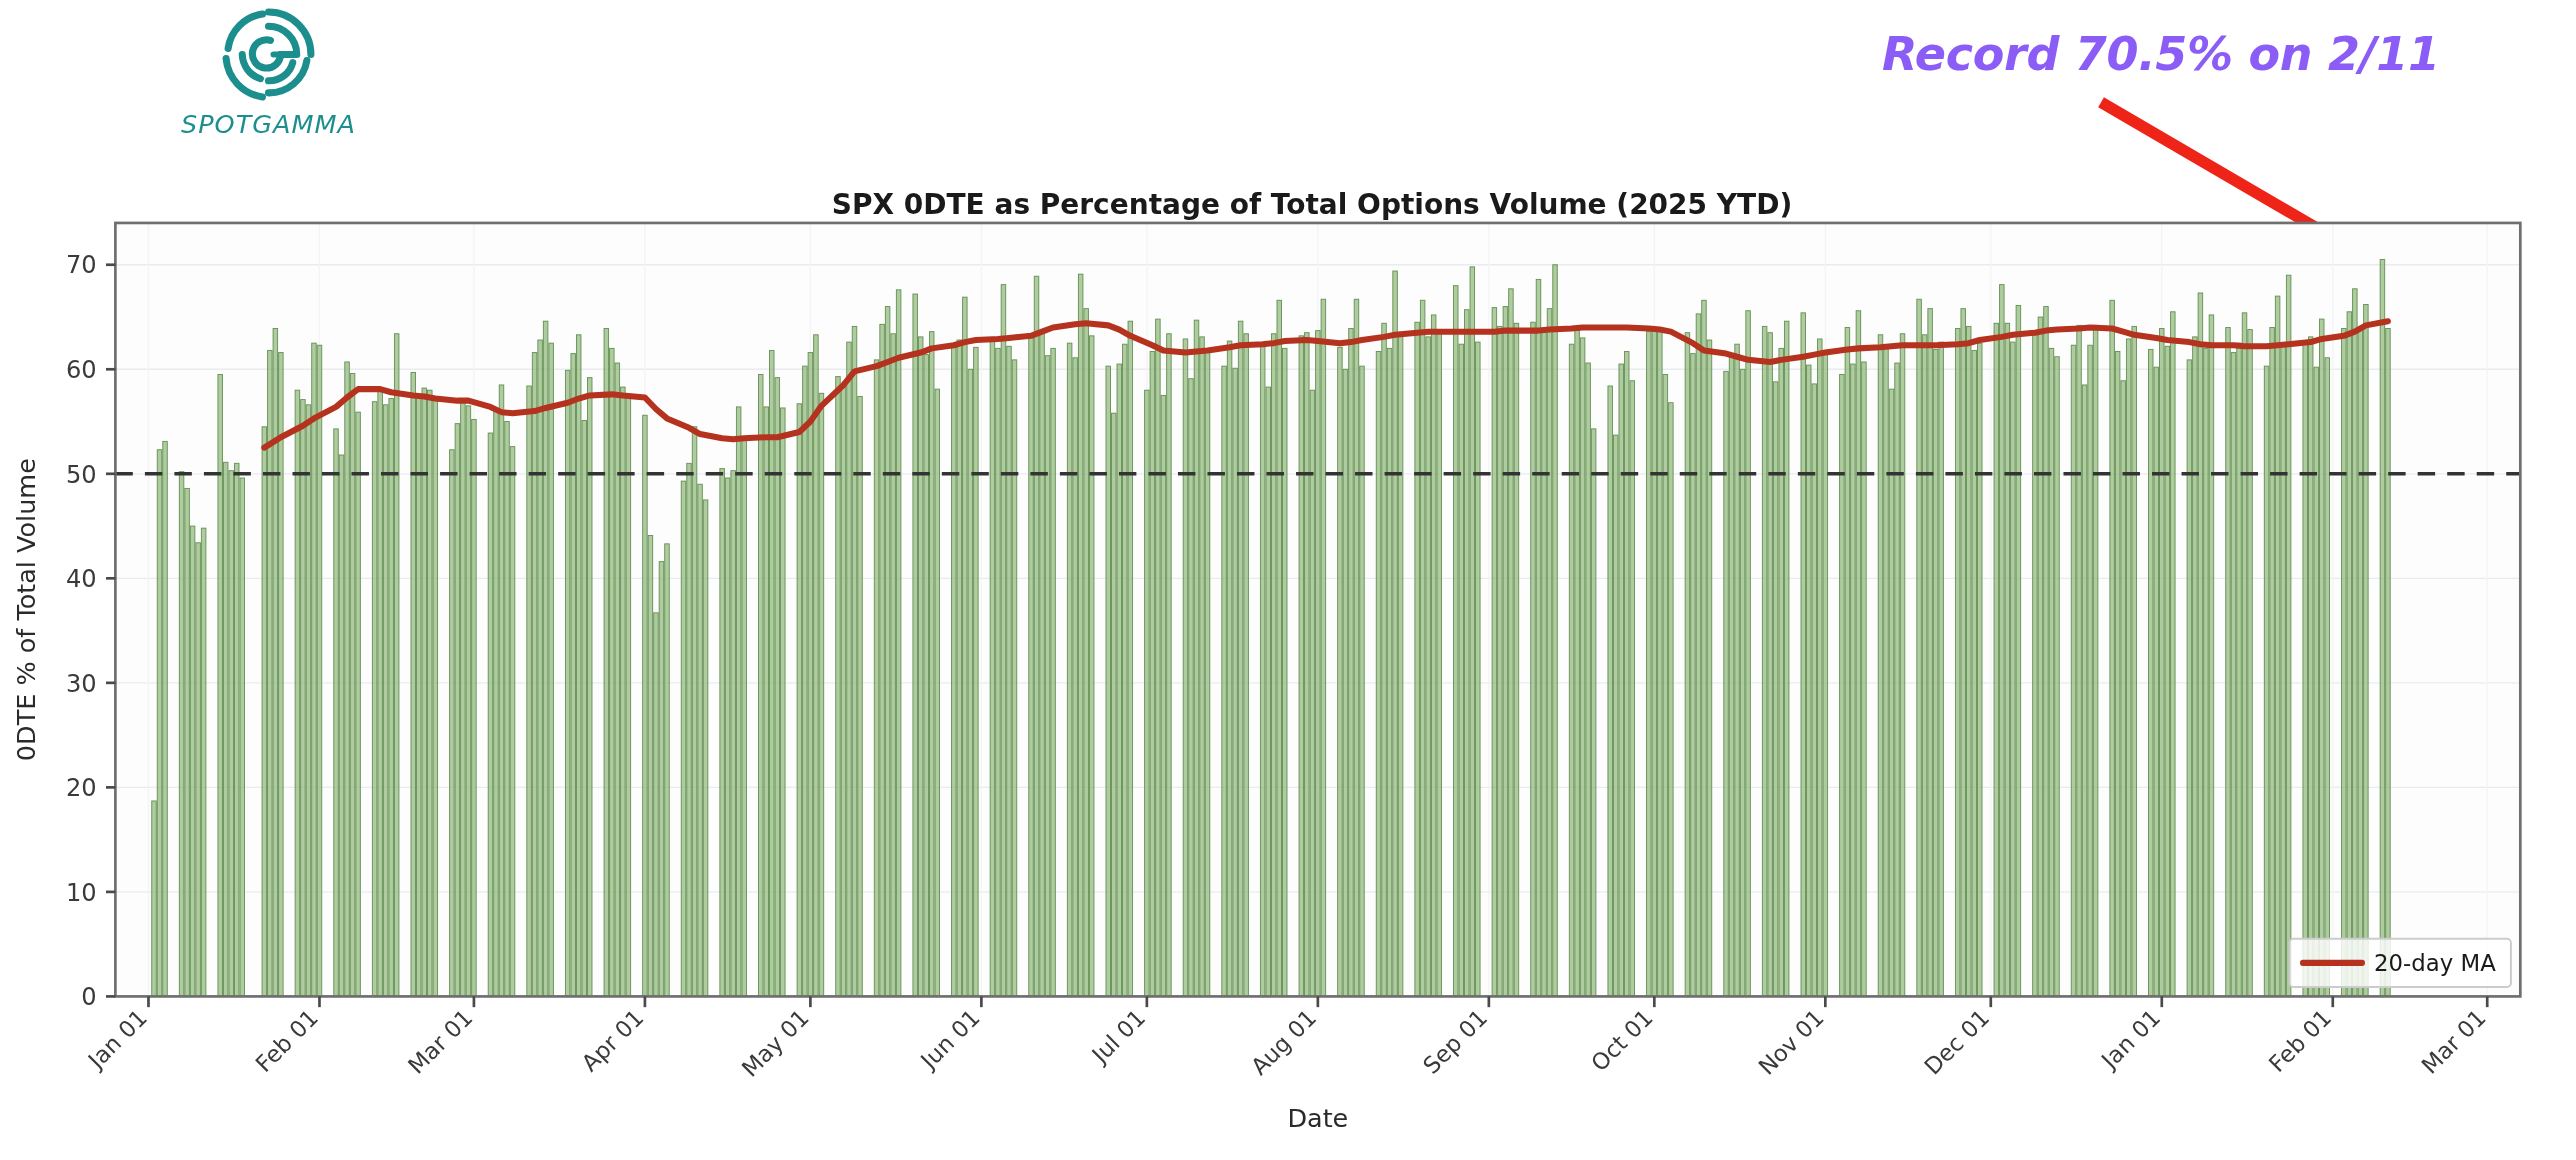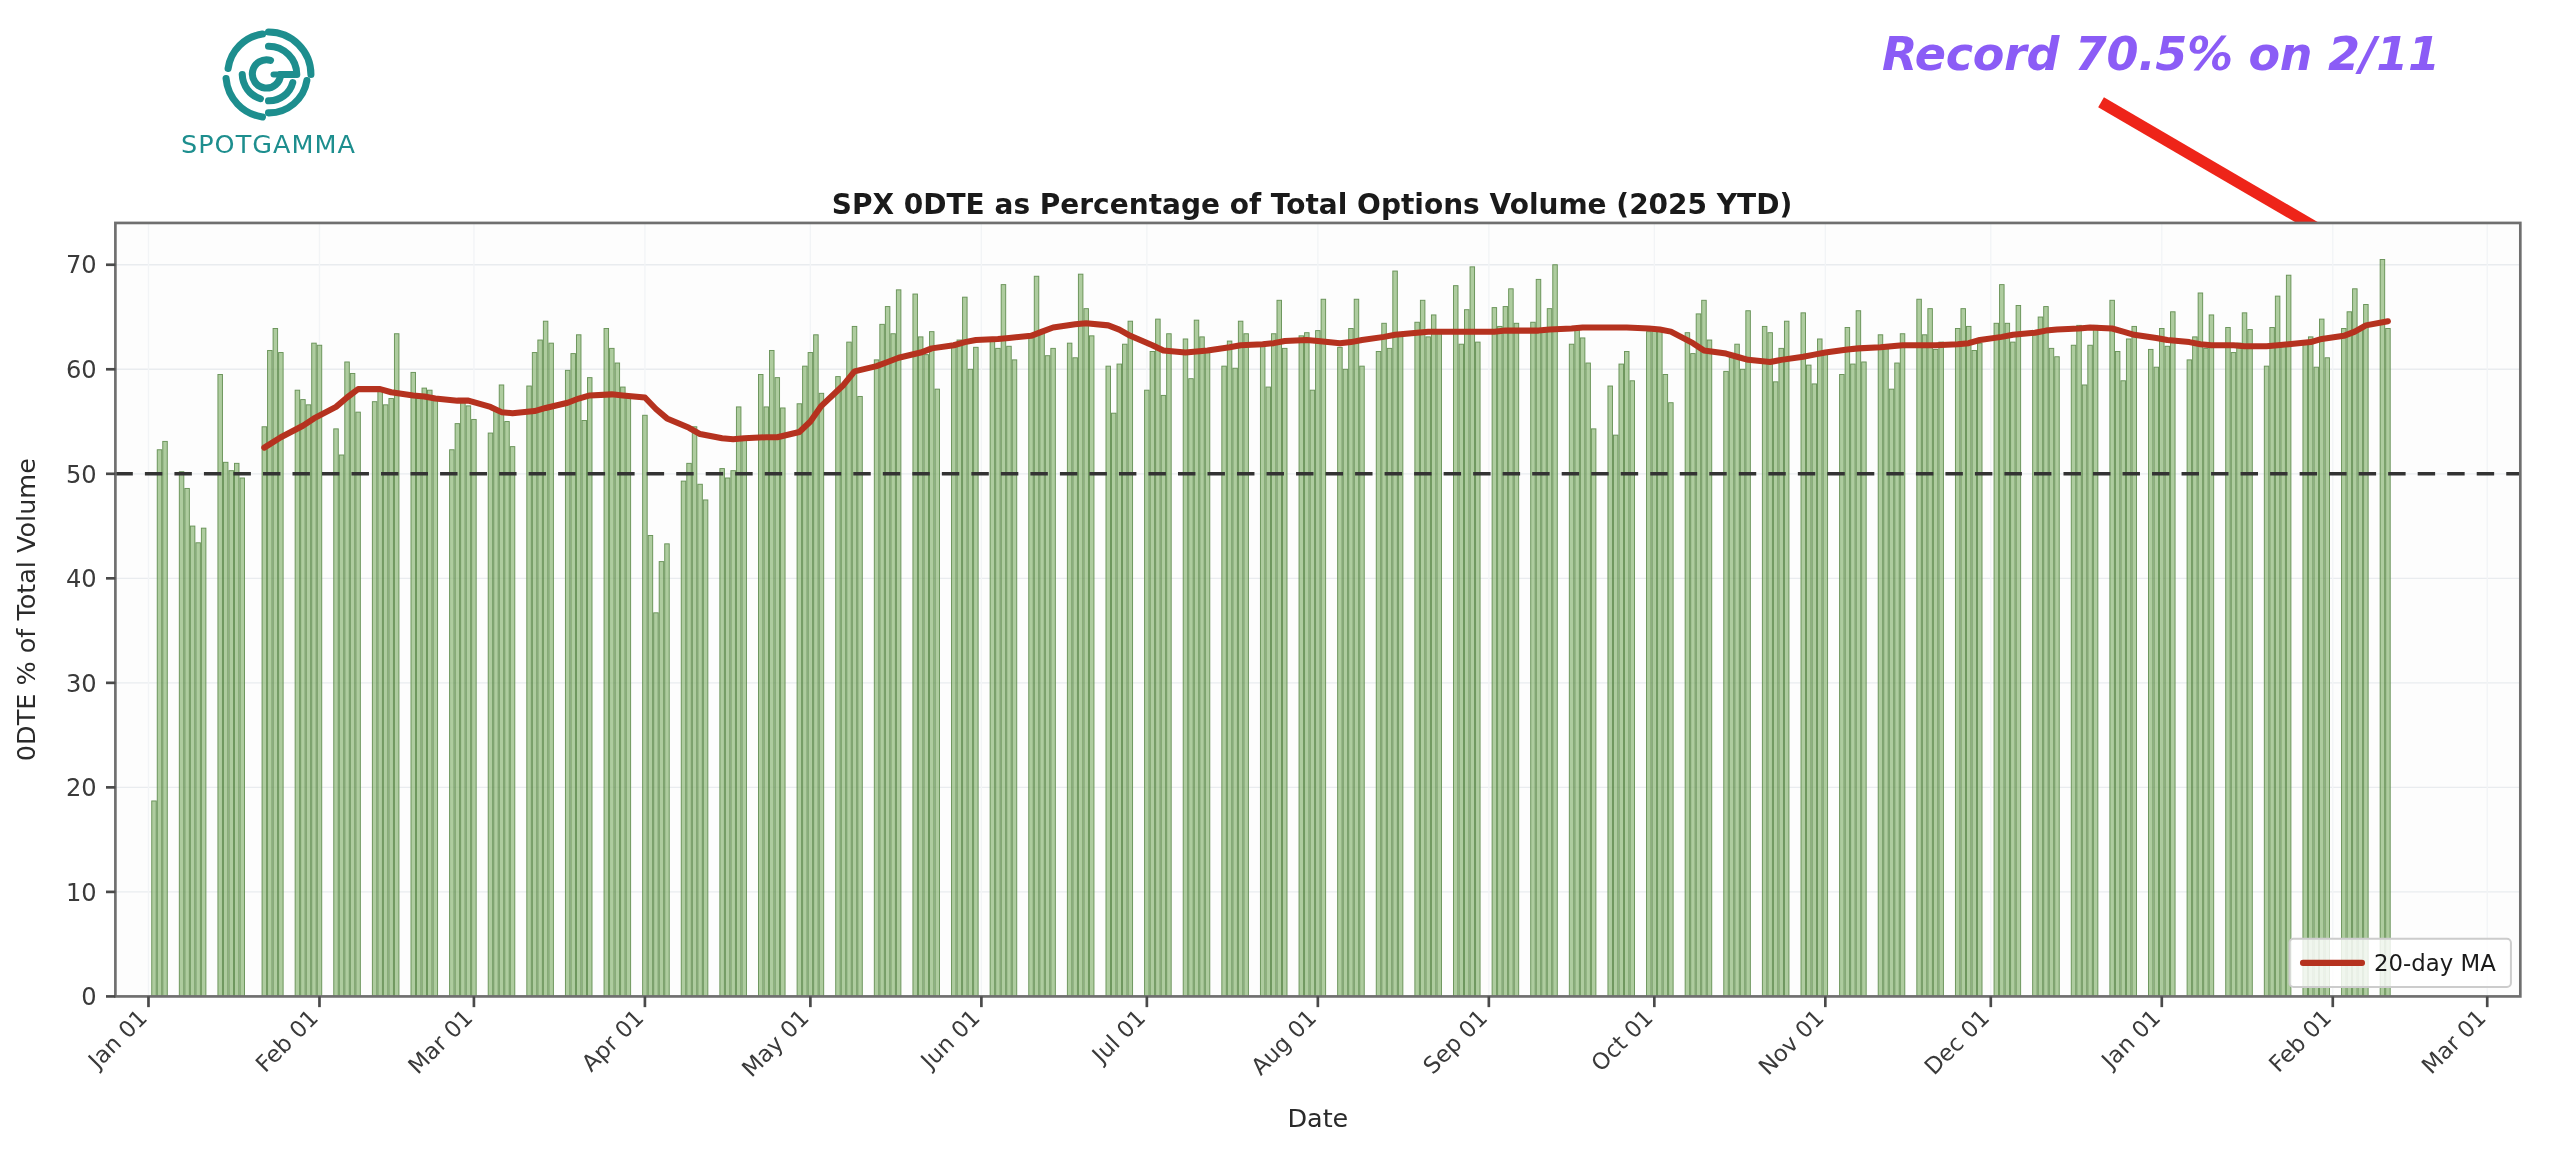--- a/index.html
+++ b/index.html
@@ -12,23 +12,24 @@
     height: 1161px;
     position: relative;
     font-family: "DejaVu Sans", "Liberation Sans", sans-serif;
     overflow: hidden;
   }
 
   
   #logo-block {
     position: absolute;
     left: 181px;
-    top: 24px;
+    top: 4px;
     width: 174px;
     text-align: right;
+    font-style: italic;
   }
   #logo-mark { display: block; margin: 0 auto; }
   #logo-wordmark {
     display: block;
     margin-top: 4px;
     font-family: "DejaVu Sans", "Liberation Sans", sans-serif;
     font-size: 25.5px;
     letter-spacing: 1px;
     color: #1d8e8e;
     font-weight: 500;

